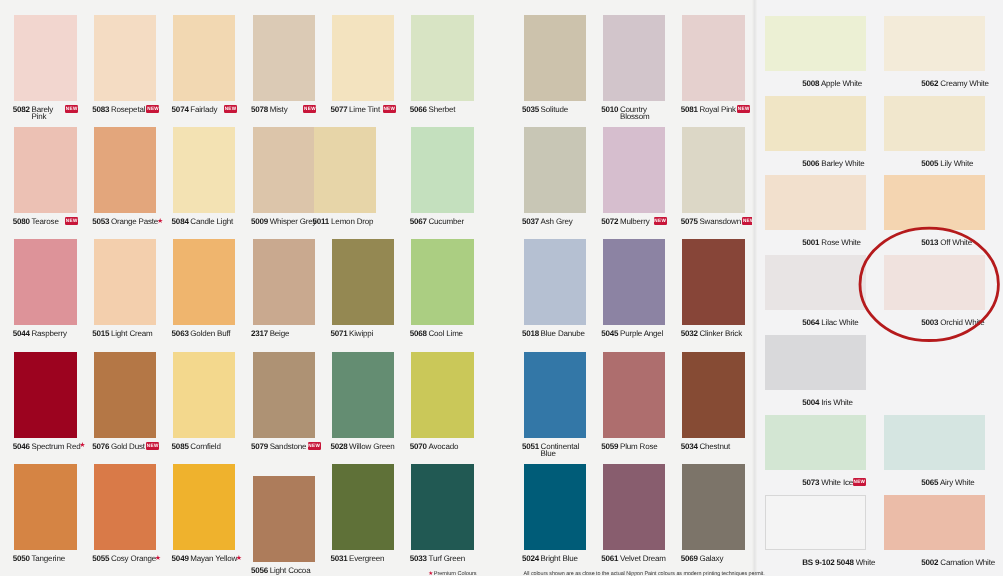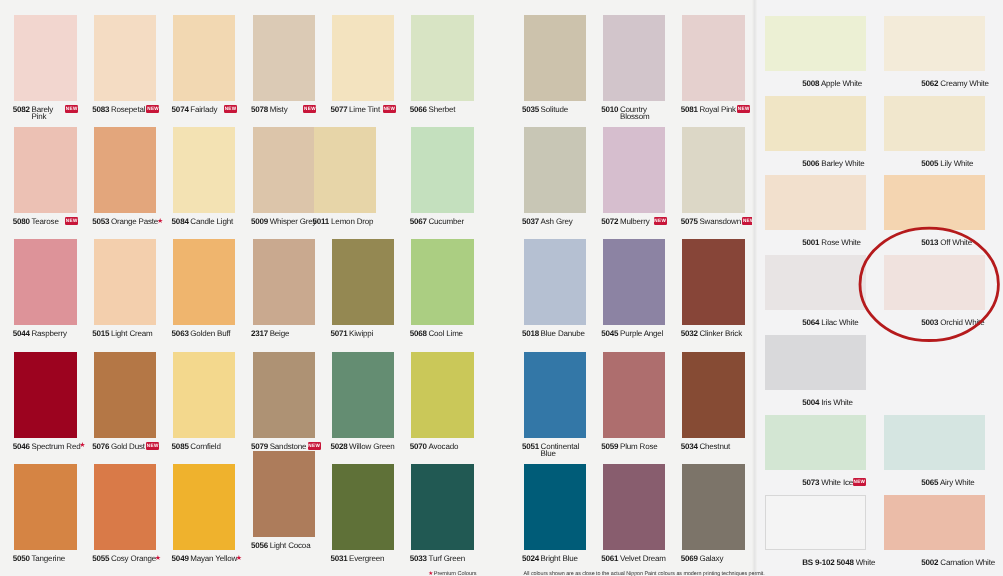--- a/index.html
+++ b/index.html
@@ -217,21 +217,21 @@
       <div class="llabel"><span class="code">5050</span><span class="nm"><span>Tangerine</span></span></div>
     </div>
     <div class="lcell" style="left:93.8px;top:463.8px;">
       <div class="lswatch" style="background:#D97A48;"></div>
       <div class="llabel"><span class="code">5055</span><span class="nm"><span>Cosy Orange</span></span><span class="bwrap st"><span class="star">★</span></span></div>
     </div>
     <div class="lcell" style="left:173.2px;top:463.8px;">
       <div class="lswatch" style="background:#EFB22D;"></div>
       <div class="llabel"><span class="code">5049</span><span class="nm"><span>Mayan Yellow</span></span><span class="bwrap st"><span class="star">★</span></span></div>
     </div>
-    <div class="lcell" style="left:252.6px;top:451px;">
+    <div class="lcell" style="left:252.6px;top:476px;">
       <div class="lswatch" style="background:#AD7C5B;"></div>
       <div class="llabel"><span class="code">5056</span><span class="nm"><span>Light Cocoa</span></span></div>
     </div>
     <div class="lcell" style="left:332.0px;top:463.8px;">
       <div class="lswatch" style="background:#5F7138;"></div>
       <div class="llabel"><span class="code">5031</span><span class="nm"><span>Evergreen</span></span></div>
     </div>
     <div class="lcell" style="left:411.4px;top:463.8px;">
       <div class="lswatch" style="background:#215953;"></div>
       <div class="llabel"><span class="code">5033</span><span class="nm"><span>Turf Green</span></span></div>

